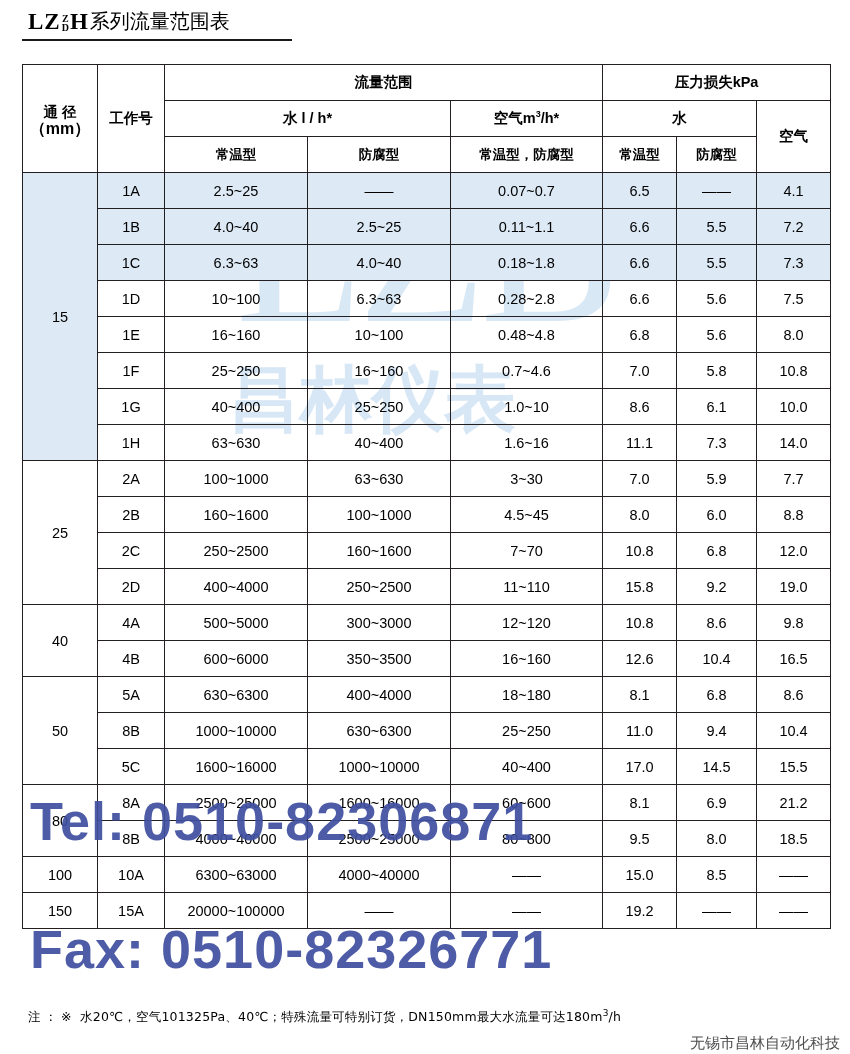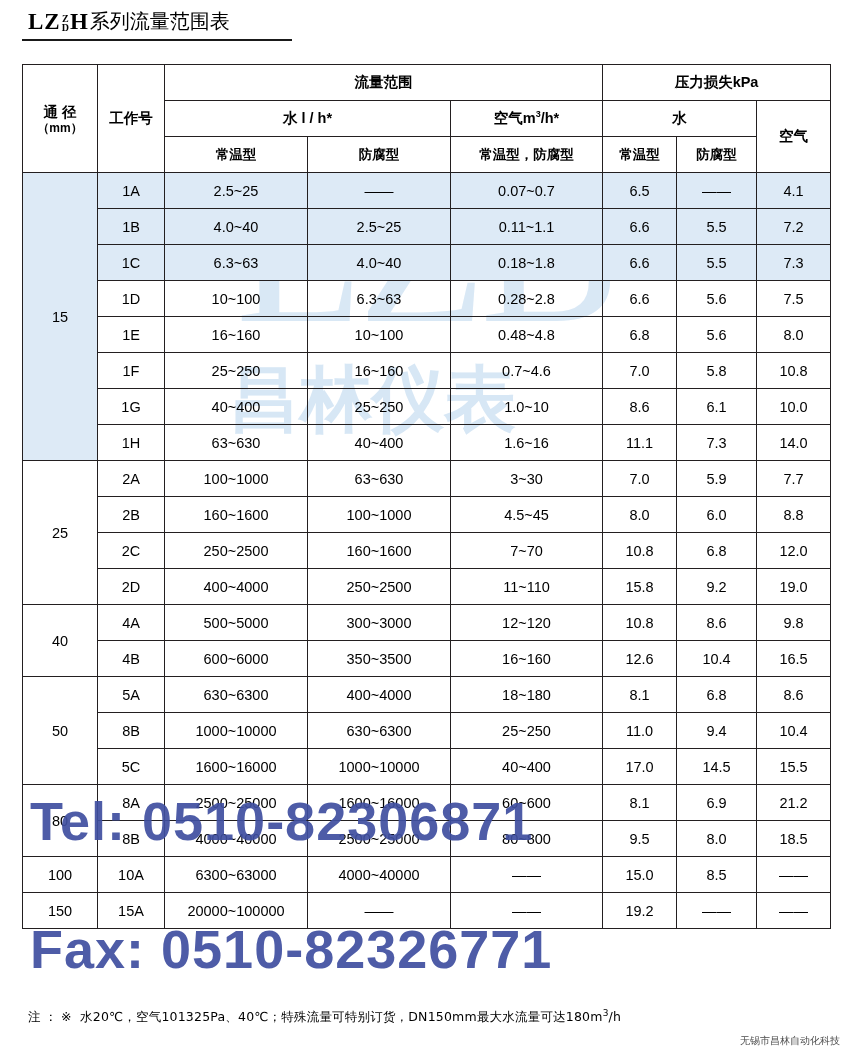--- a/index.html
+++ b/index.html
@@ -96,34 +96,34 @@
     background:#cfe2f3;
     font-weight:bold;
     font-family:"DejaVu Sans",sans-serif;
     font-size:15px;
   }
   .hdr.small{font-size:13.5px;margin-left:13px;}
   .rowband{background:#ddeaf6;}
   td.left{text-align:left;padding-left:10px;}
   td.dia{font-size:15px;}
   .sup{font-size:9px;vertical-align:super;}
-  .unitline{display:block;font-size:12px;font-weight:bold;line-height:13px;}
+  .unitline{display:block;font-size:16px;font-weight:bold;line-height:13px;}
 
   
   .note{
     position:absolute;left:28px;top:1008px;width:800px;
     font-size:12.5px;
     font-family:"DejaVu Sans",sans-serif;
     letter-spacing:.2px;
     z-index:3;
   }
   .note .lbl{letter-spacing:4px;}
   .corner{
     position:absolute;right:10px;top:1034px;
-    font-size:10px;color:#4d4d4d;
+    font-size:15px;color:#4d4d4d;
     font-family:"DejaVu Sans",sans-serif;
     z-index:3;
   }
 </style>
 </head>
 <body>
 
 <div class="page">
 
   <div class="wm">LZB</div>

